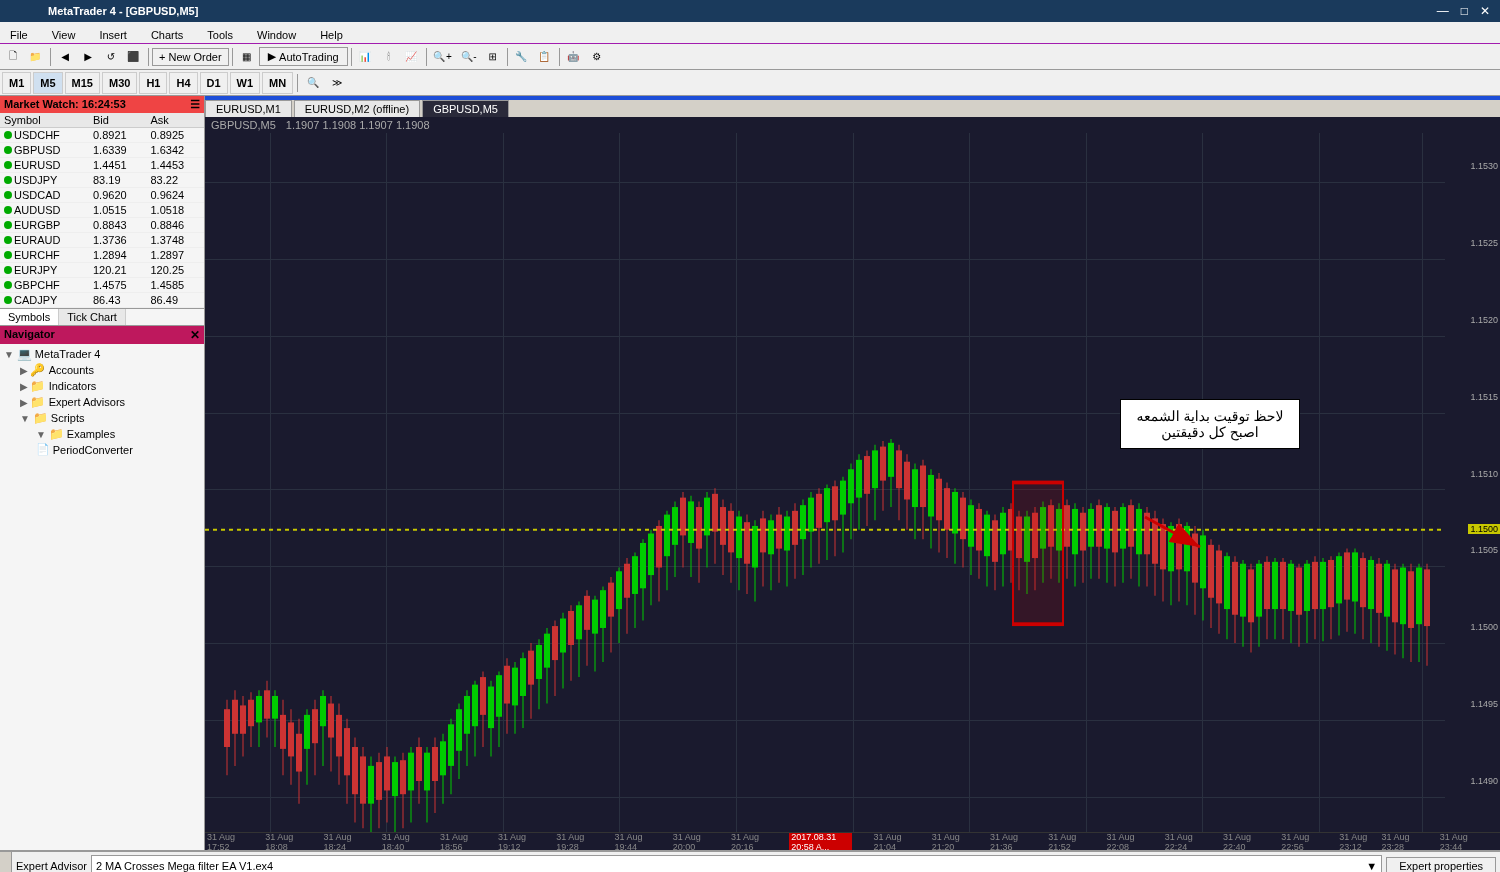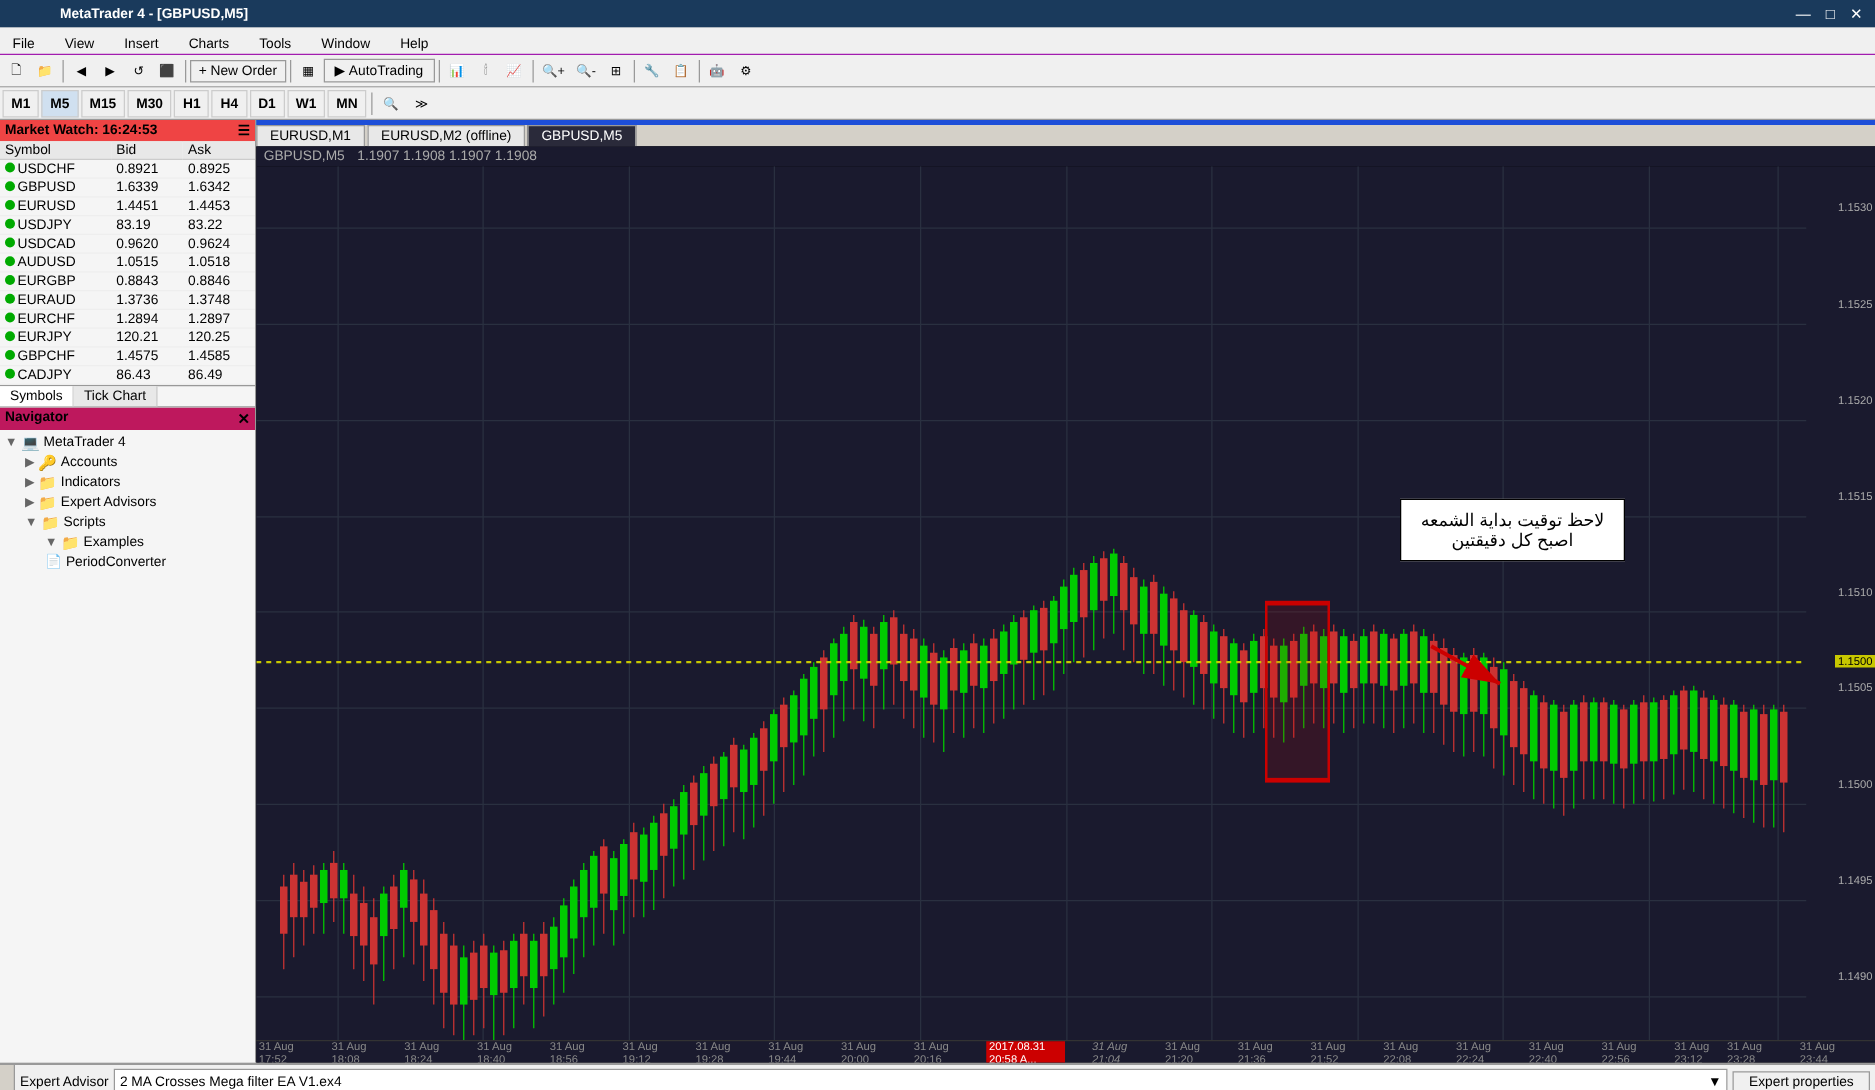--- a/index.html
+++ b/index.html
@@ -716,21 +716,21 @@
       <span style="margin-right:22px;">31 Aug 18:08</span>
       <span style="margin-right:22px;">31 Aug 18:24</span>
       <span style="margin-right:22px;">31 Aug 18:40</span>
       <span style="margin-right:22px;">31 Aug 18:56</span>
       <span style="margin-right:22px;">31 Aug 19:12</span>
       <span style="margin-right:22px;">31 Aug 19:28</span>
       <span style="margin-right:22px;">31 Aug 19:44</span>
       <span style="margin-right:22px;">31 Aug 20:00</span>
       <span style="margin-right:22px;">31 Aug 20:16</span>
       <span style="margin-right:22px; background:#cc0000; color:#fff; padding:0 2px;">2017.08.31 20:58 A...</span>
-      <span style="margin-right:22px;font-style:italic;">31 Aug 21:04</span>
+      <span style="margin-right:22px;">31 Aug 21:04</span>
       <span style="margin-right:22px;">31 Aug 21:20</span>
       <span style="margin-right:22px;">31 Aug 21:36</span>
       <span style="margin-right:22px;">31 Aug 21:52</span>
       <span style="margin-right:22px;">31 Aug 22:08</span>
       <span style="margin-right:22px;">31 Aug 22:24</span>
       <span style="margin-right:22px;">31 Aug 22:40</span>
       <span style="margin-right:22px;">31 Aug 22:56</span>
       <span style="margin-right:6px;">31 Aug 23:12</span>
       <span style="margin-right:22px;">31 Aug 23:28</span>
       <span style="margin-right:22px;">31 Aug 23:44</span>

